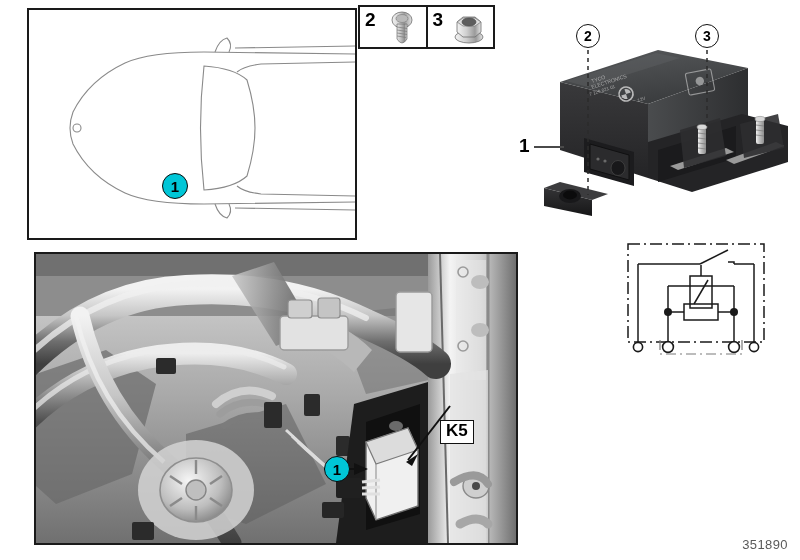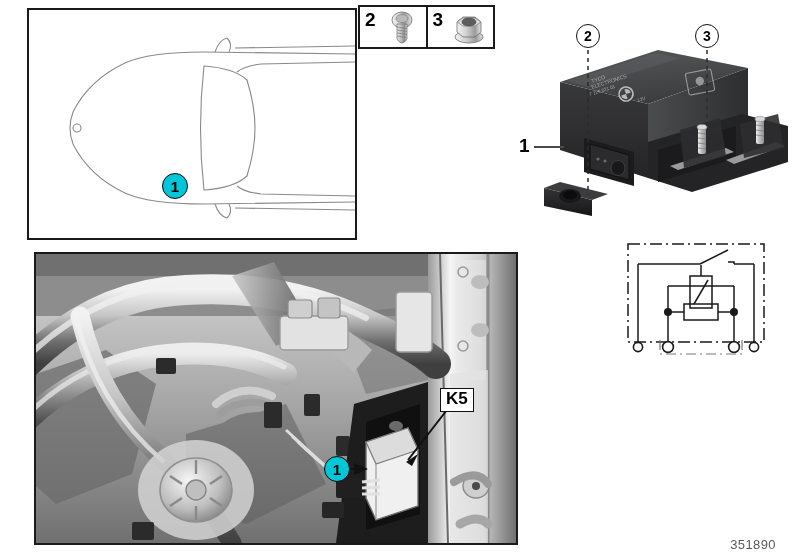--- a/index.html
+++ b/index.html
@@ -38,24 +38,24 @@
        color:#000;font-size:15px;font-weight:bold;
        display:flex;align-items:center;justify-content:center;line-height:1;}
   .badge-ring{position:absolute;width:24px;height:24px;border-radius:50%;
        background:#fff;border:1.6px solid #111;box-sizing:border-box;
        color:#000;font-size:14px;font-weight:bold;
        display:flex;align-items:center;justify-content:center;line-height:1;}
 
   
   .plain-num{position:absolute;font-size:19px;font-weight:bold;color:#000;line-height:1;}
   .boxed-label{position:absolute;border:1.6px solid #111;background:#fff;
-       font-size:17px;font-weight:bold;color:#000;padding:1px 5px 2px 5px;line-height:1.1;}
-
-  
-  #refnum{right:24px;bottom:8px;font-size:13px;color:#5a5a5a;letter-spacing:.4px;}
+       font-size:17px;font-weight:bold;color:#000;padding:1px 5px 2px 5px;line-height:1.1;margin-top:32px;}
+
+  
+  #refnum{right:12px;bottom:8px;font-size:13px;color:#5a5a5a;letter-spacing:.4px;}
 
   .leader{position:absolute;background:#4a4a4a;}
 </style>
 </head>
 <body>
 
 <div class="abs panel-border" id="car-panel">
   <svg id="car-svg" width="326" height="228" viewBox="0 0 326 228">
     <g fill="none" stroke="#8a8a8a" stroke-width="1.1">
 

